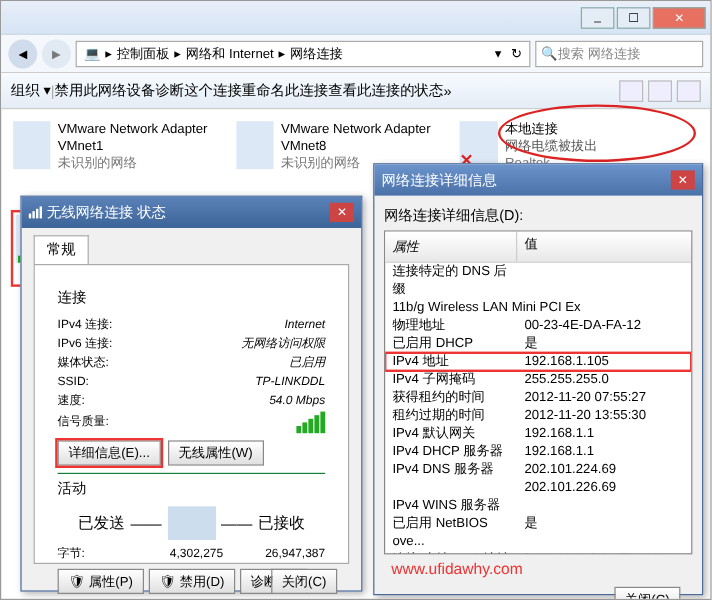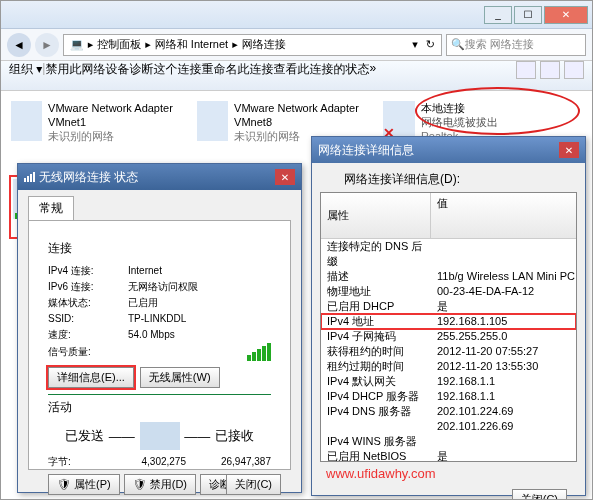--- a/index.html
+++ b/index.html
@@ -8,21 +8,21 @@
 .titlebar { height: 28px; background: linear-gradient(#e8eff9, #d6e4f4); display: flex; align-items: center; justify-content: flex-end; padding: 0 4px; border-bottom: 1px solid #b8c8dc; }
 .win-btn { width: 28px; height: 18px; border: 1px solid #8aa; background: #e4ecf6; margin-left: 2px; display: flex; align-items: center; justify-content: center; font-size: 10px; }
 .win-btn.close { width: 44px; background: #e87060; color: #fff; }
 
 .navbar { height: 32px; background: #f4f7fb; display: flex; align-items: center; padding: 0 6px; gap: 4px; border-bottom: 1px solid #ccc; }
 .nav-arrow { width: 24px; height: 24px; border-radius: 50%; background: #d0dcec; display: flex; align-items: center; justify-content: center; }
 .crumb-box { flex: 1; height: 22px; border: 1px solid #aaa; background: #fff; display: flex; align-items: center; padding: 0 4px; font-size: 11px; }
 .crumb-box span { margin: 0 2px; }
 .search-box { width: 140px; height: 22px; border: 1px solid #aaa; background: #fff; display: flex; align-items: center; padding: 0 4px; font-size: 11px; color: #888; }
 
-.toolbar { height: 30px; background: linear-gradient(#f7fbff, #e4ecf6); display: flex; padding: 0 8px; gap: 0; font-size: 12px; border-bottom: 1px solid #ccc; }
+.toolbar { height: 30px; background: linear-gradient(#f7fbff, #e4ecf6); display: flex; align-items: center; padding: 0 8px; gap: 0; font-size: 12px; border-bottom: 1px solid #ccc; }
 .toolbar .sep { color: #aaa; }
 .tool-right { margin-left: auto; display: flex; gap: 4px; }
 .tool-icon { width: 20px; height: 18px; border: 1px solid #bbb; background: #eef; }
 
 .adapters { padding: 8px; display: flex; gap: 16px; flex-wrap: wrap; }
 .adapter { width: 170px; display: flex; gap: 6px; padding: 2px; }
 .adapter.highlight { border: 2px solid #e33; }
 .adapter-icon { width: 40px; height: 40px; background: #dce8f6; position: relative; display: flex; align-items: flex-end; }
 .adapter-icon .bars { display: flex; gap: 1px; align-items: flex-end; margin-left: 2px; }
 .adapter-icon .bars span { width: 3px; background: #2a2; }
@@ -44,40 +44,40 @@
 .dlg-title { height: 26px; background: linear-gradient(#5a82b8, #3c6498); color: #fff; display: flex; align-items: center; padding: 0 6px; font-size: 12px; }
 .dlg-title .bars { display: flex; gap: 1px; align-items: flex-end; margin-right: 4px; }
 .dlg-title .bars span { width: 2px; background: #fff; }
 .dlg-title .close { margin-left: auto; width: 20px; height: 16px; background: #c44; display:flex;align-items:center;justify-content:center; font-size:10px;}
 .dlg-body { padding: 6px 10px; }
 .tab { display: inline-block; padding: 3px 10px; background: #fff; border: 1px solid #aaa; border-bottom: none; font-size: 12px; }
 .tabpane { border: 1px solid #aaa; background: #fff; padding: 19px; height: 250px; }
 .sect { margin-bottom: 6px; }
 .kv { display: flex; font-size: 10px; line-height: 16px; }
 .kv .k { width: 80px; }
-.kv .v { flex: 1; text-align: left; color: #000; }
+.kv .v { flex: 1; text-align: right; color: #000; font-style: italic; }
 .signal-row { display: flex; align-items: center; }
 .signal-row .bars { display: flex; gap: 1px; align-items: flex-end; margin-left: auto; }
 .signal-row .bars span { width: 4px; background: #2a2; }
 .btn-row { display: flex; gap: 6px; margin: 6px 0; }
 .btn { border: 1px solid #888; background: linear-gradient(#fff,#e0e0e0); padding: 2px 8px; font-size: 11px; cursor: pointer; }
 .btn.highlight { outline: 2px solid #e33; }
 .activity { display: flex; align-items: center; justify-content: space-between; margin: 4px 17px; font-size: 13px; }
 .act-icon { width: 40px; height: 28px; background: #cde; }
 .btm-btns { display: flex; gap: 4px; justify-content: flex-start; margin-top: 4px; }
 .dlg-close-row { text-align: right; padding: 4px 10px; }
 
 
 .dlg-details { left: 310px; top: 135px; width: 275px; height: 360px; z-index: 6; }
 .dlg-details .dlg-title { background: linear-gradient(#6c94cc, #4a72a8); }
 .det-body { padding: 8px; }
-.det-label { font-size: 12px; margin-bottom: 4px; margin-left: 24px; }
+.det-label { font-size: 12px; margin-bottom: 4px; }
 .det-table { border: 1px solid #888; background: #fff; height: 270px; overflow: hidden; }
 .det-head { display: flex; background: linear-gradient(#fff,#e8e8e8); border-bottom: 1px solid #ccc; font-size: 11px; }
-.det-head .c1 { width: 110px; padding: 15px 6px; border-right: 1px solid #ccc; }
+.det-head .c1 { width: 110px; padding: 5px 6px; border-right: 1px solid #ccc; font-style: italic; }
 .det-head .c2 { flex: 1; padding: 3px 6px; }
 .det-row { display: flex; font-size: 11px; line-height: 15px; }
 .det-row .c1 { width: 110px; padding: 0 6px; }
 .det-row .c2 { flex: 1; padding: 0 6px; white-space: nowrap; overflow: hidden; }
 .det-row.hl { outline: 2px solid #e33; outline-offset: -1px; }
 .watermark { color: #e33; font-size: 13px; text-align: left; padding: 4px 6px; }
 </style>
 </head>
 <body>
 
@@ -246,21 +246,20 @@
       <div class="det-head">
         <div class="c1">属性</div>
         <div class="c2">值</div>
       </div>
       <div id="det-rows">
           <div class="det-row">
             <div class="c1">连接特定的 DNS 后缀</div>
             <div class="c2"></div>
           </div>
           <div class="det-row">
-            <div class="c1">描述</div>
             <div class="c2">11b/g Wireless LAN Mini PCI Ex</div>
           </div>
           <div class="det-row">
             <div class="c1">物理地址</div>
             <div class="c2">00-23-4E-DA-FA-12</div>
           </div>
           <div class="det-row">
             <div class="c1">已启用 DHCP</div>
             <div class="c2">是</div>
           </div>

